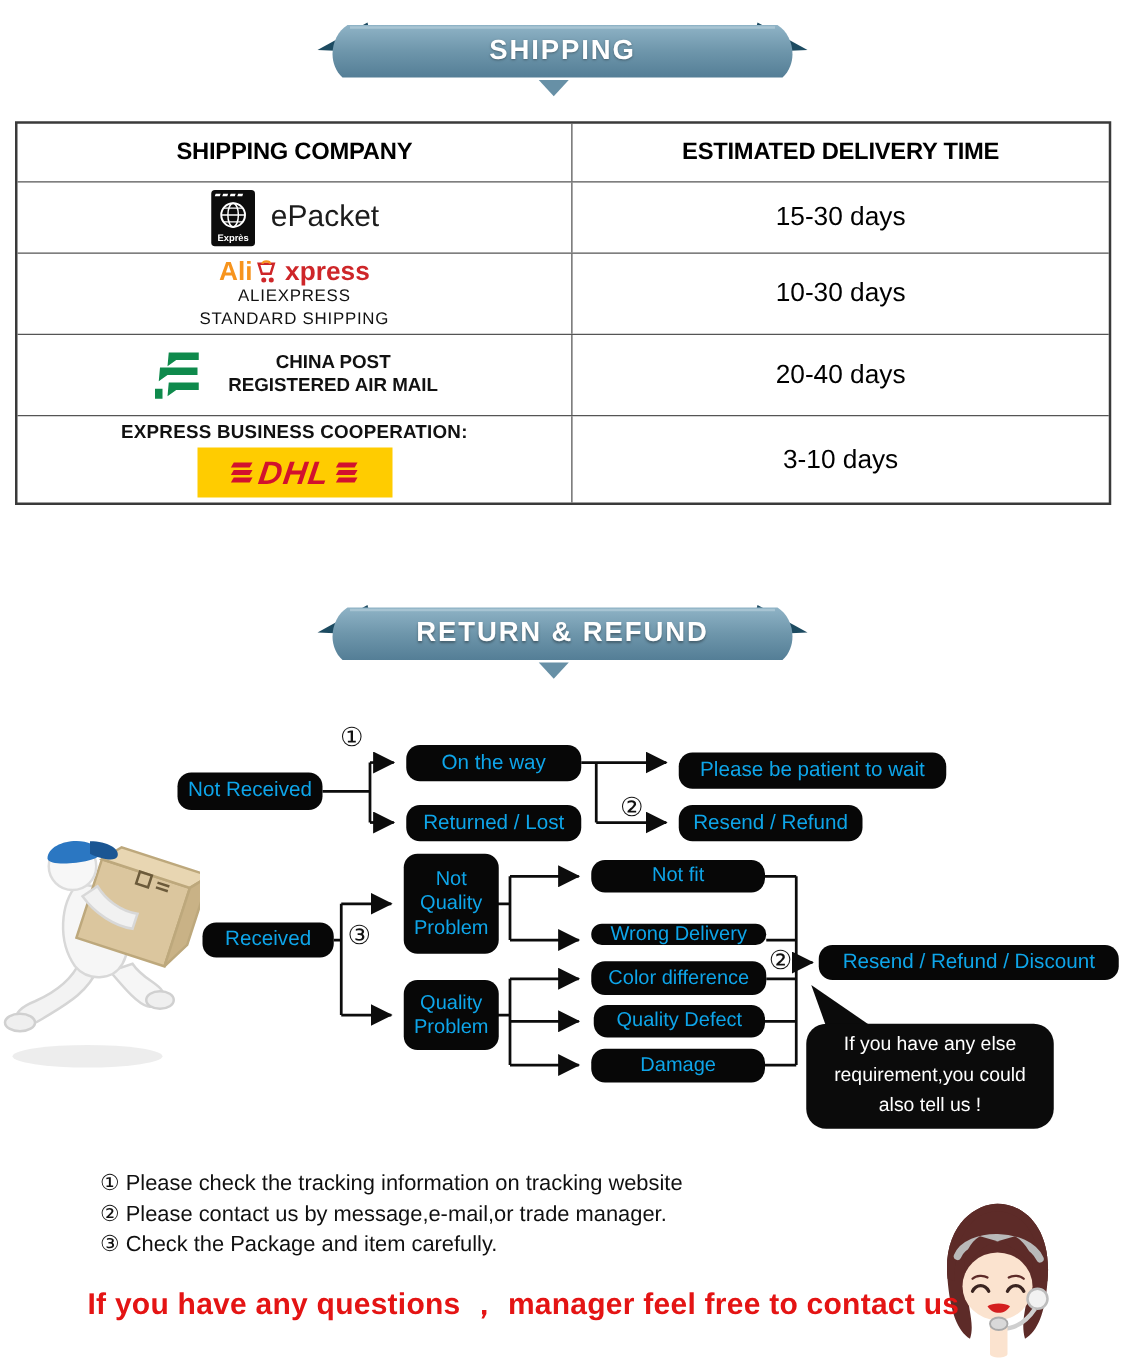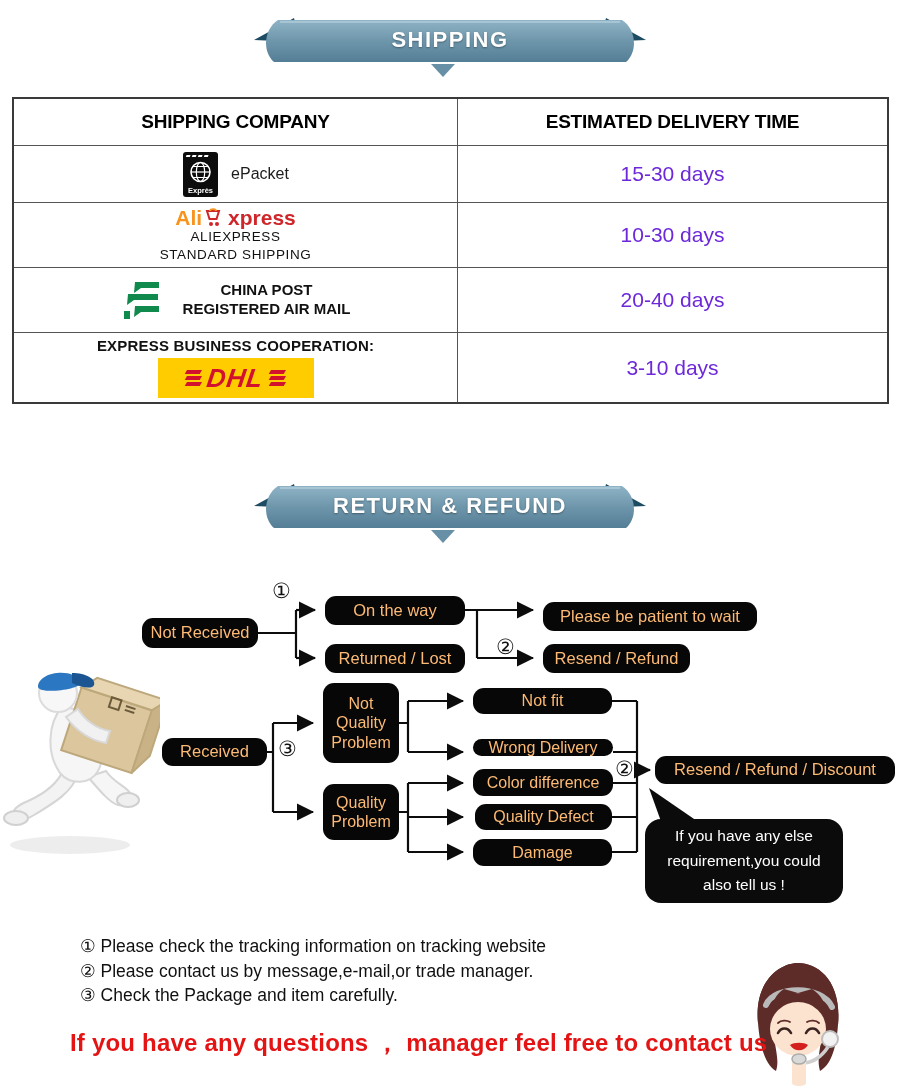--- a/index.html
+++ b/index.html
@@ -16,51 +16,51 @@
     border-left:12px solid transparent; border-right:12px solid transparent;
     border-top:13px solid #6790a6; }
 
   
   .ship-table { position:absolute; left:12px; top:97px; width:877px; border:2px solid #3a3a3a; background:#fff; }
   .trow { display:flex; border-top:1px solid #555; }
   .trow:first-child { border-top:none; }
   .c1 { width:444px; border-right:1px solid #555; display:flex; flex-direction:column;
         align-items:center; justify-content:center; }
   .c2 { flex:1; display:flex; align-items:center; justify-content:center;
-        font-size:21px; color:#6d28d9; }
+        font-size:21px; color:#000000; }
   .hdr .c1, .hdr .c2 { font-size:19px; font-weight:800; letter-spacing:-0.2px; color:#000; }
   .hdr { height:46px; }
   .r-epacket { height:57px; }
   .r-ali { height:65px; }
   .r-china { height:65px; }
   .r-dhl { height:70px; }
 
   .logo-row { display:flex; align-items:center; gap:12px; }
-  .epacket-name { font-size:16px; color:#1c1c1c; }
+  .epacket-name { font-size:24px; color:#1c1c1c; }
 
   .ali-line { display:flex; align-items:flex-end; gap:2px; line-height:1; }
   .ali-ali { font-size:21px; font-weight:bold; color:#f7941d; }
   .ali-xpress { font-size:21px; font-weight:bold; color:#ce2629; }
   .ali-sub { font-size:13.5px; color:#111; letter-spacing:.6px; line-height:1.3; text-align:center; }
 
   .china-wrap { display:flex; align-items:center; gap:20px; }
   .china-text { font-size:15px; font-weight:bold; color:#111; text-align:center; line-height:1.25; }
 
   .dhl-label { font-size:15px; font-weight:bold; color:#111; letter-spacing:.2px; margin-bottom:4px; }
   .dhl-logo { width:156px; height:40px; background:#ffcc00; display:flex; align-items:center;
               justify-content:center; gap:6px; }
   .dhl-stripes { display:flex; flex-direction:column; gap:2.5px; }
   .dhl-stripes i { display:block; width:15px; height:3.5px; background:#d2112e; transform:skewX(-30deg); }
   .dhl-word { font-size:26px; font-weight:900; font-style:italic; color:#d2112e;
               letter-spacing:1px; transform:skewX(-8deg); }
 
   
   .flow { position:absolute; left:0; top:560px; width:900px; height:355px; }
   .flow svg.wires { position:absolute; left:0; top:0; }
-  .fbox { position:absolute; background:#070707; color:#fdba74; border-radius:11px;
+  .fbox { position:absolute; background:#070707; color:#0ea5e9; border-radius:11px;
           display:flex; align-items:center; justify-content:center; text-align:center;
           font-size:16.5px; line-height:1.2; }
   .pre { white-space:pre-line; }
   .circ { position:absolute; font-size:21px; color:#111; line-height:1; }
   .bubble { position:absolute; background:#0b0b0b; color:#fff; border-radius:16px;
             display:flex; align-items:center; justify-content:center; text-align:center;
             font-size:15.5px; line-height:1.6; white-space:pre-line; }
 
   
   .notes { position:absolute; left:80px; top:934px; font-size:17.5px; color:#101010; line-height:24.5px; }

